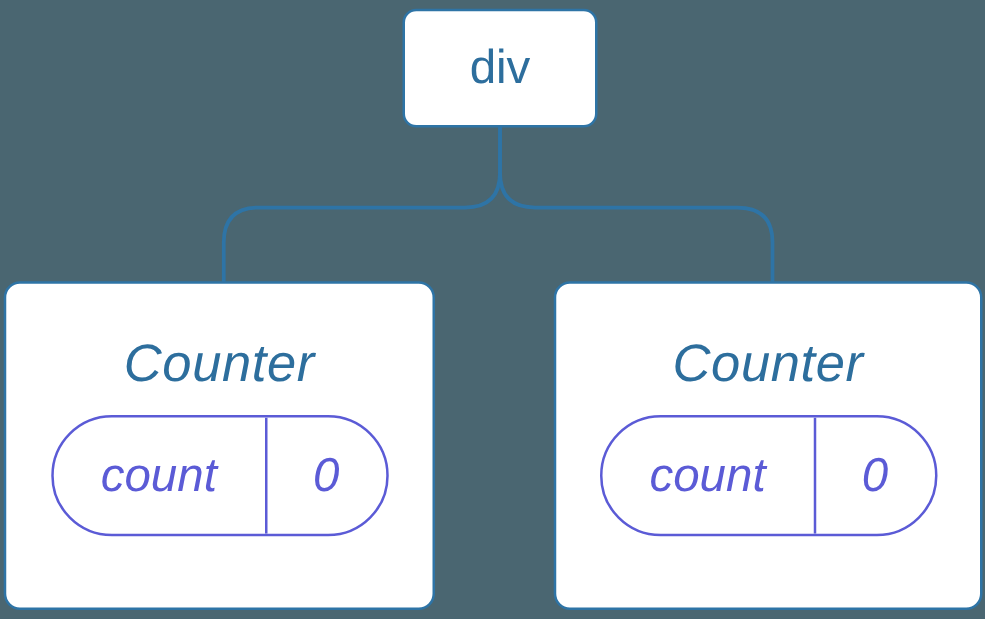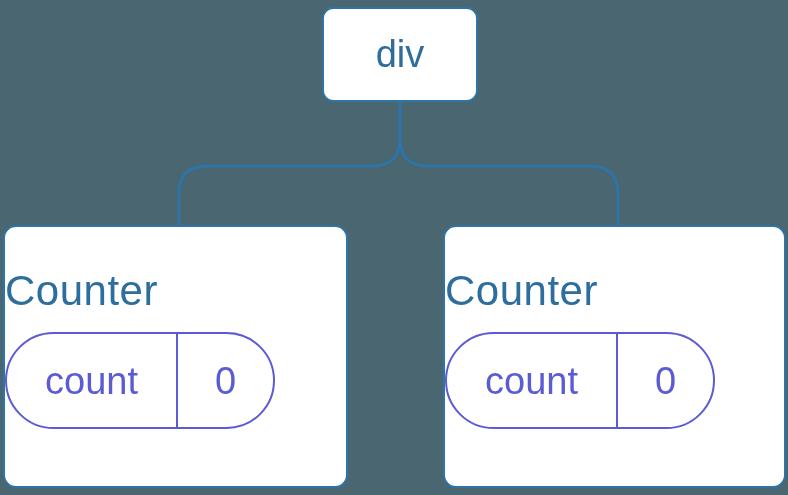--- a/index.html
+++ b/index.html
@@ -49,21 +49,22 @@
   .component-card {
     position: absolute;
     top: 225px;
     width: 345px;
     height: 263px;
     background: var(--card-bg);
     border: 2px solid var(--line-color);
     border-radius: 13px;
     display: flex;
     flex-direction: column;
-    align-items: flex-start;
+    align-items: center;
+    font-style: italic;
   }
   .component-card.left { left: 3px; }
   .component-card.right { left: 443px; width: 343px; }
   .component-title {
     margin-top: 43px;
     font-size: 42px;
     font-weight: 500;
     letter-spacing: 0.5px;
     color: var(--node-text-color);
     line-height: 1;

